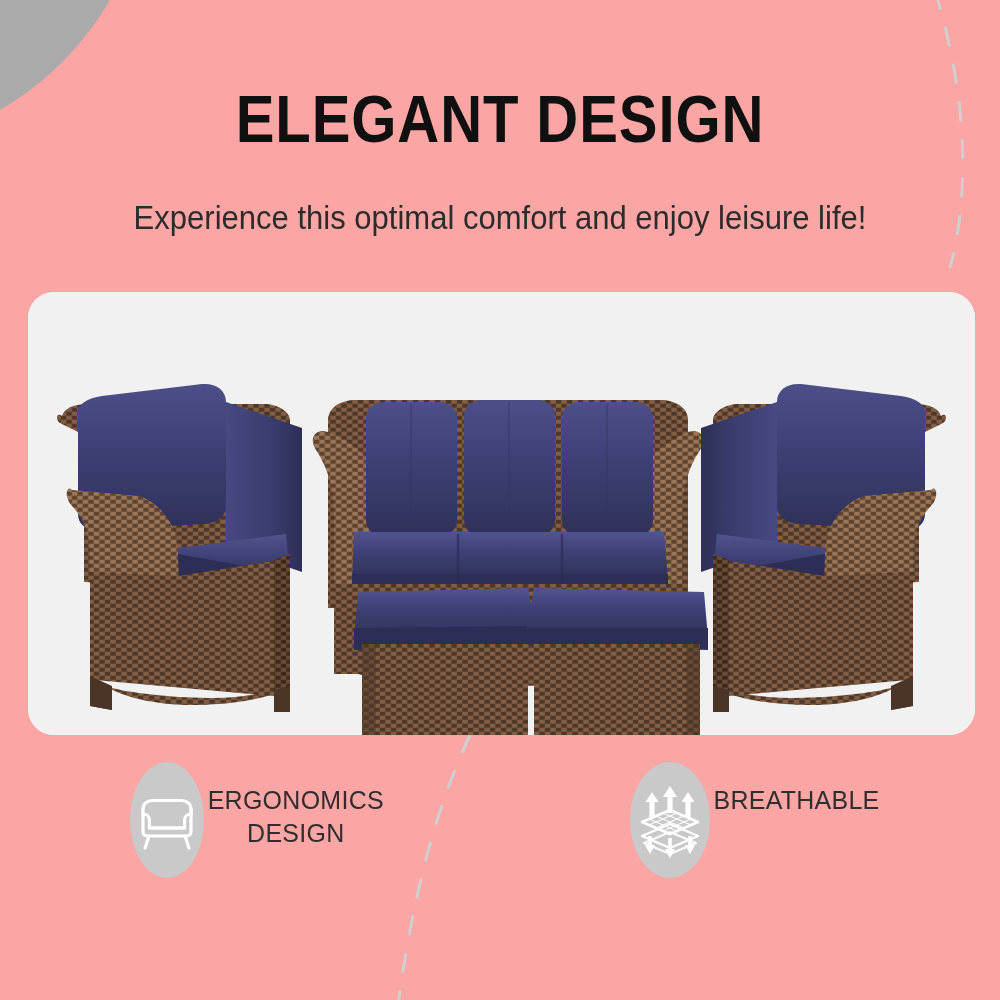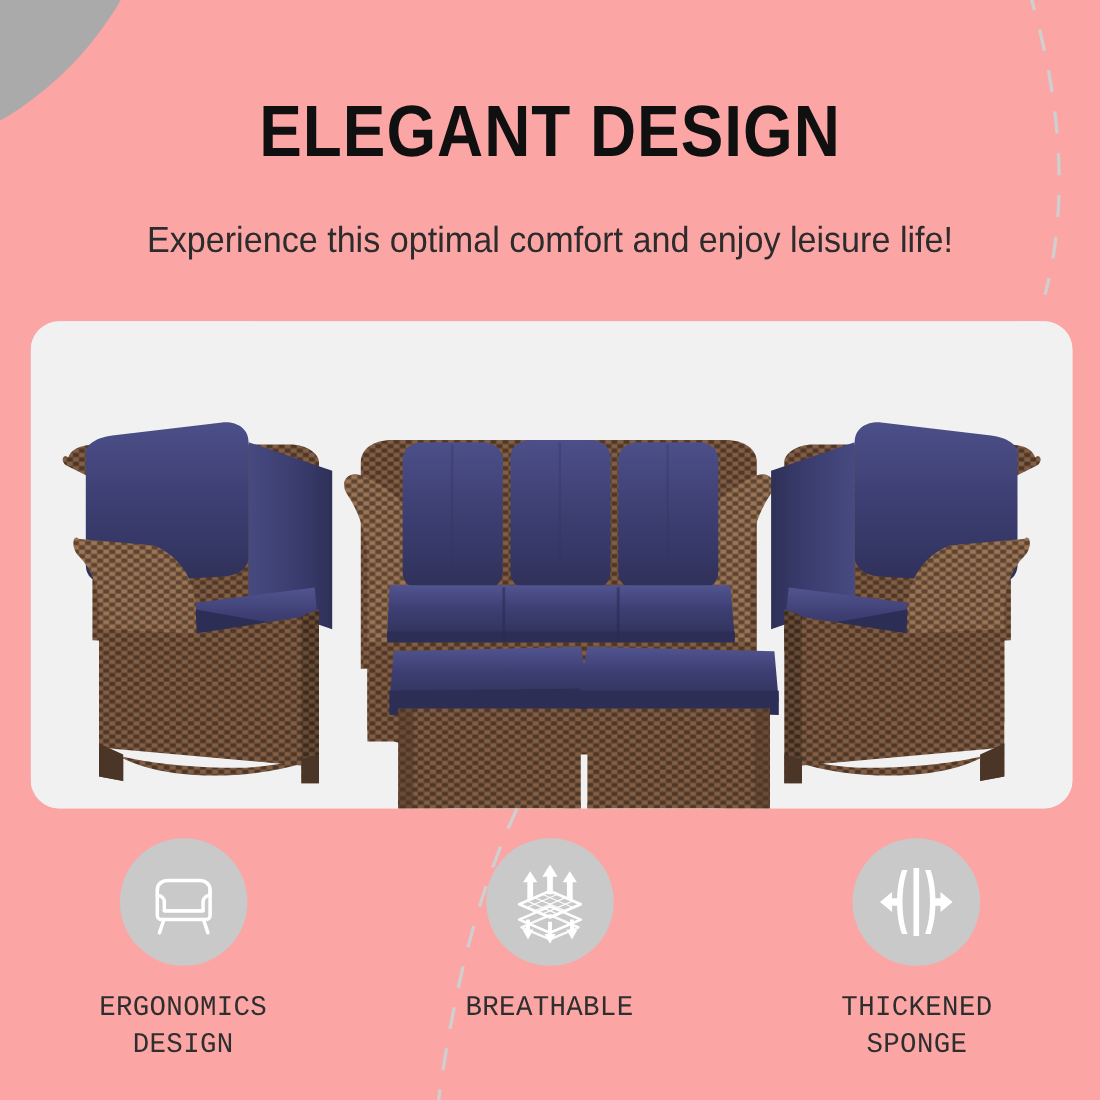--- a/index.html
+++ b/index.html
@@ -94,23 +94,22 @@
     top: 762px;
     width: 1000px;
     height: 238px;
     display: flex;
     align-items: flex-start;
     justify-content: space-around;
   }
   .feature {
     width: 240px;
     display: flex;
-    flex-direction: column;
-    align-items: center;
-    font-family: Liberation Mono, monospace;
+    flex-direction: row;
+    align-items: flex-start;
   }
   .feature-circle {
     width: 116px;
     height: 116px;
     border-radius: 50%;
     background: #c9c9c9;
     display: flex;
     align-items: center;
     justify-content: center;
   }
@@ -336,34 +335,16 @@
           <g fill="#ffffff">
             <path d="M40 78 L45 69 L41.8 69 L41.8 58 L38.2 58 L38.2 69 L35 69 Z"></path>
             <path d="M20 74 L25 65 L21.8 65 L21.8 56 L18.2 56 L18.2 65 L15 65 Z"></path>
             <path d="M60 74 L65 65 L61.8 65 L61.8 56 L58.2 56 L58.2 65 L55 65 Z"></path>
           </g>
         </svg>
       </div>
       <div class="feature-label">BREATHABLE</div>
     </div>
 
-    <div class="feature">
-      <div class="feature-circle">
-        <svg width="78" height="78" viewBox="0 0 78 78">
-          <g fill="#ffffff">
-
-            <path d="M26 10 C20 26, 20 52, 26 68 L31 68 C25 52, 25 26, 31 10 Z"></path>
-            <path d="M36.4 8 L41.6 8 L41.6 70 L36.4 70 Z"></path>
-            <path d="M52 10 C58 26, 58 52, 52 68 L47 68 C53 52, 53 26, 47 10 Z"></path>
-
-            <path d="M6 39 L17 30 L17 35.5 L22 35.5 L22 42.5 L17 42.5 L17 48 Z"></path>
-
-            <path d="M72 39 L61 30 L61 35.5 L56 35.5 L56 42.5 L61 42.5 L61 48 Z"></path>
-          </g>
-        </svg>
-      </div>
-      <div class="feature-label">THICKENED
-SPONGE</div>
-    </div>
 
 
   </div>
 </div>
 
 </body></html>

